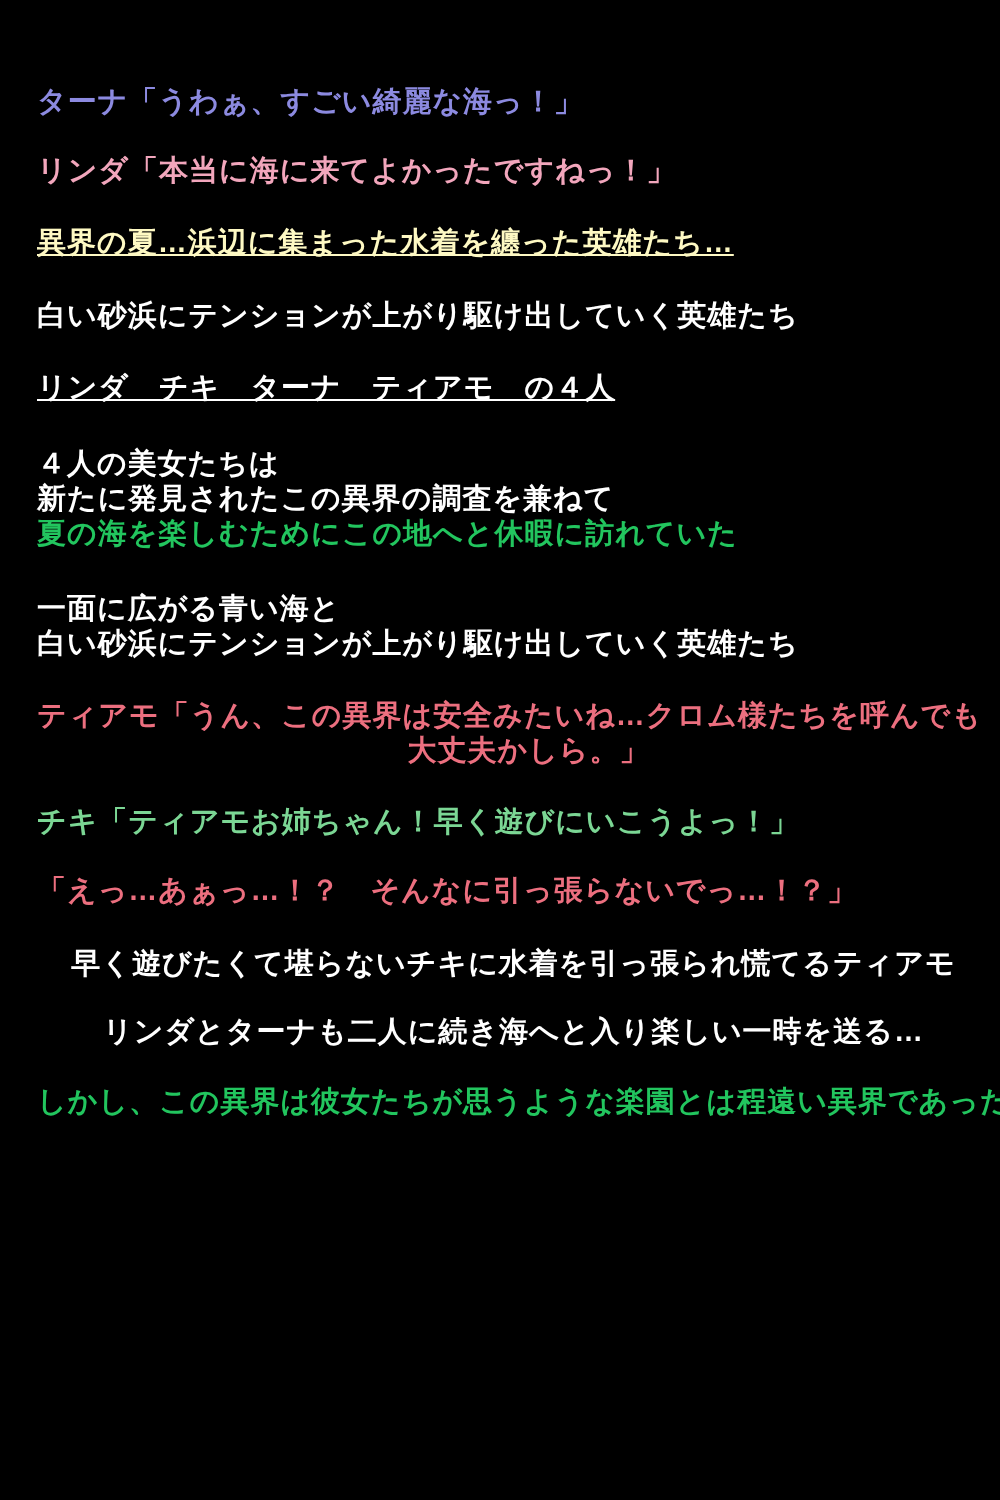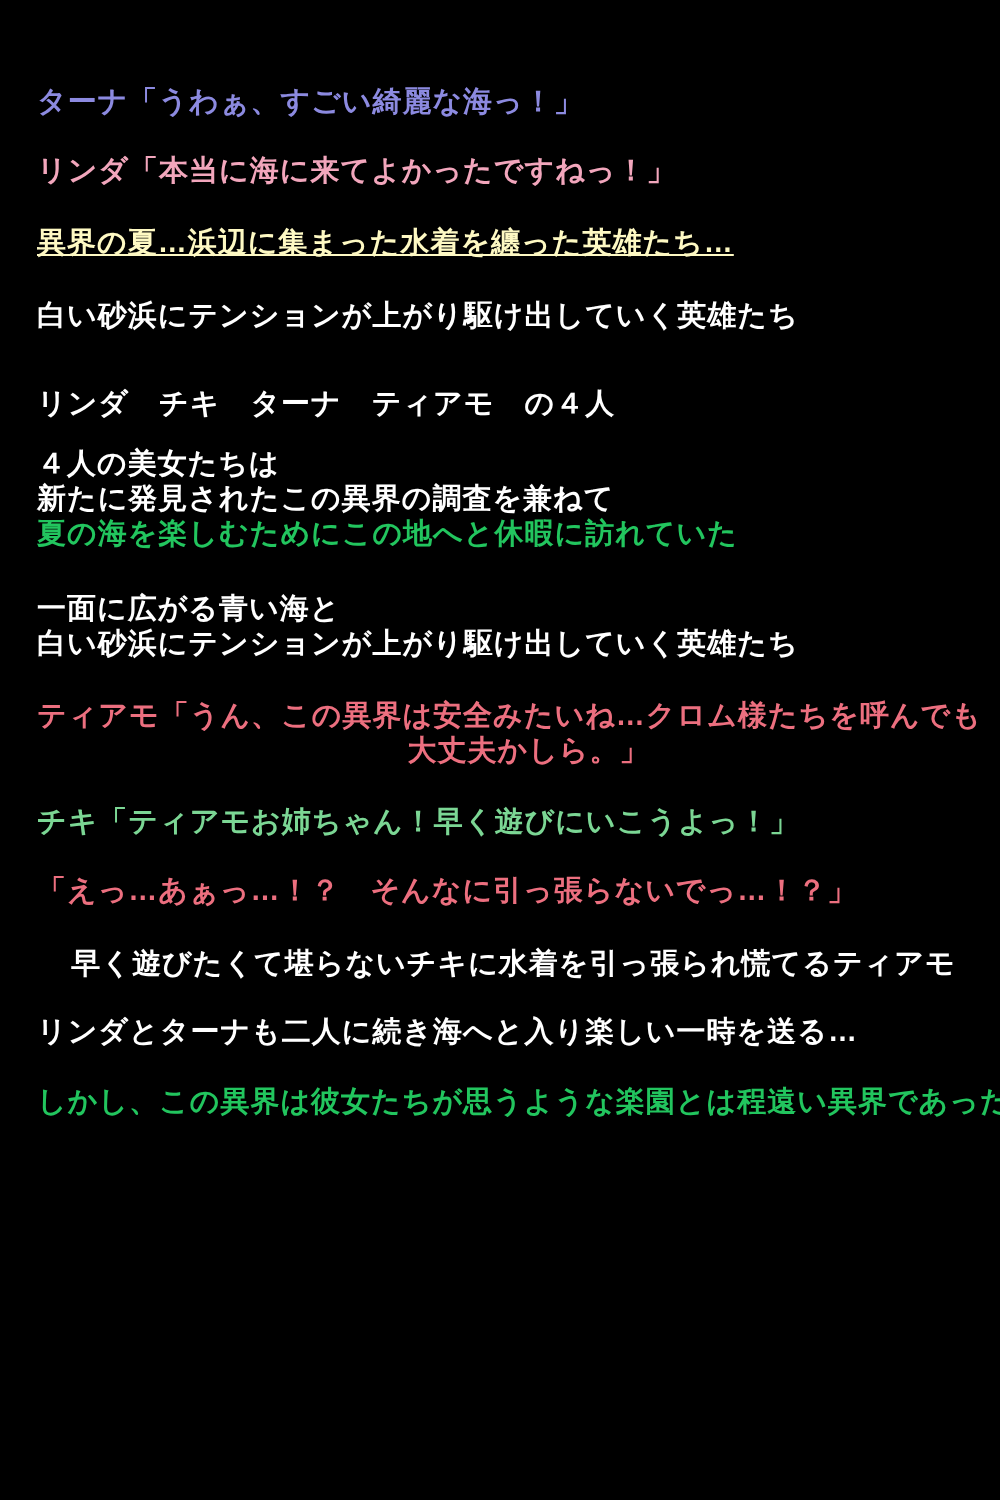--- a/index.html
+++ b/index.html
@@ -29,27 +29,27 @@
 </style>
 </head>
 <body>
 
 <div id="page">
   <main id="story-text">
       <div class="story-line" style="top: 84px; color: rgb(140, 138, 224);">ターナ「うわぁ、すごい綺麗な海っ！」</div>
       <div class="story-line" style="top: 153px; color: rgb(242, 166, 188);">リンダ「本当に海に来てよかったですねっ！」</div>
       <div class="story-line" style="top: 225px; color: #fef9c3; text-decoration: underline;">異界の夏…浜辺に集まった水着を纏った英雄たち…</div>
       <div class="story-line" style="top: 298px; color: rgb(255, 255, 255);">白い砂浜にテンションが上がり駆け出していく英雄たち</div>
-      <div class="story-line" style="top: 386px; color: rgb(255, 255, 255);">リンダ　チキ　ターナ　ティアモ　の４人</div>
+      <div class="story-line" style="top: 370px; color: rgb(255, 255, 255); text-decoration: underline;">リンダ　チキ　ターナ　ティアモ　の４人</div>
       <div class="story-line" style="top: 446px; color: rgb(255, 255, 255);">４人の美女たちは</div>
       <div class="story-line" style="top: 481px; color: rgb(255, 255, 255);">新たに発見されたこの異界の調査を兼ねて</div>
       <div class="story-line" style="top: 516px; color: #22c55e;">夏の海を楽しむためにこの地へと休暇に訪れていた</div>
       <div class="story-line" style="top: 591px; color: rgb(255, 255, 255);">一面に広がる青い海と</div>
       <div class="story-line" style="top: 626px; color: rgb(255, 255, 255);">白い砂浜にテンションが上がり駆け出していく英雄たち</div>
       <div class="story-line" style="top: 698px; color: rgb(236, 111, 127);">ティアモ「うん、この異界は安全みたいね…クロム様たちを呼んでも</div>
       <div class="story-line" style="top: 733px; color: rgb(236, 111, 127); text-align: center;">　大丈夫かしら。」</div>
       <div class="story-line" style="top: 804px; color: rgb(123, 214, 148);">チキ「ティアモお姉ちゃん！早く遊びにいこうよっ！」</div>
       <div class="story-line" style="top: 873px; color: rgb(236, 111, 127);">「えっ…あぁっ…！？　そんなに引っ張らないでっ…！？」</div>
       <div class="story-line" style="top: 946px; color: rgb(255, 255, 255); text-align: center;">早く遊びたくて堪らないチキに水着を引っ張られ慌てるティアモ</div>
-      <div class="story-line" style="top: 1014px; color: rgb(255, 255, 255);">リンダとターナも二人に続き海へと入り楽しい一時を送る…</div>
+      <div class="story-line" style="top: 1014px; color: rgb(255, 255, 255); text-align: center;">リンダとターナも二人に続き海へと入り楽しい一時を送る…</div>
       <div class="story-line" style="top: 1084px; color: #22c55e;">しかし、この異界は彼女たちが思うような楽園とは程遠い異界であった</div>
     </main>
 </div>
 
 </body></html>

